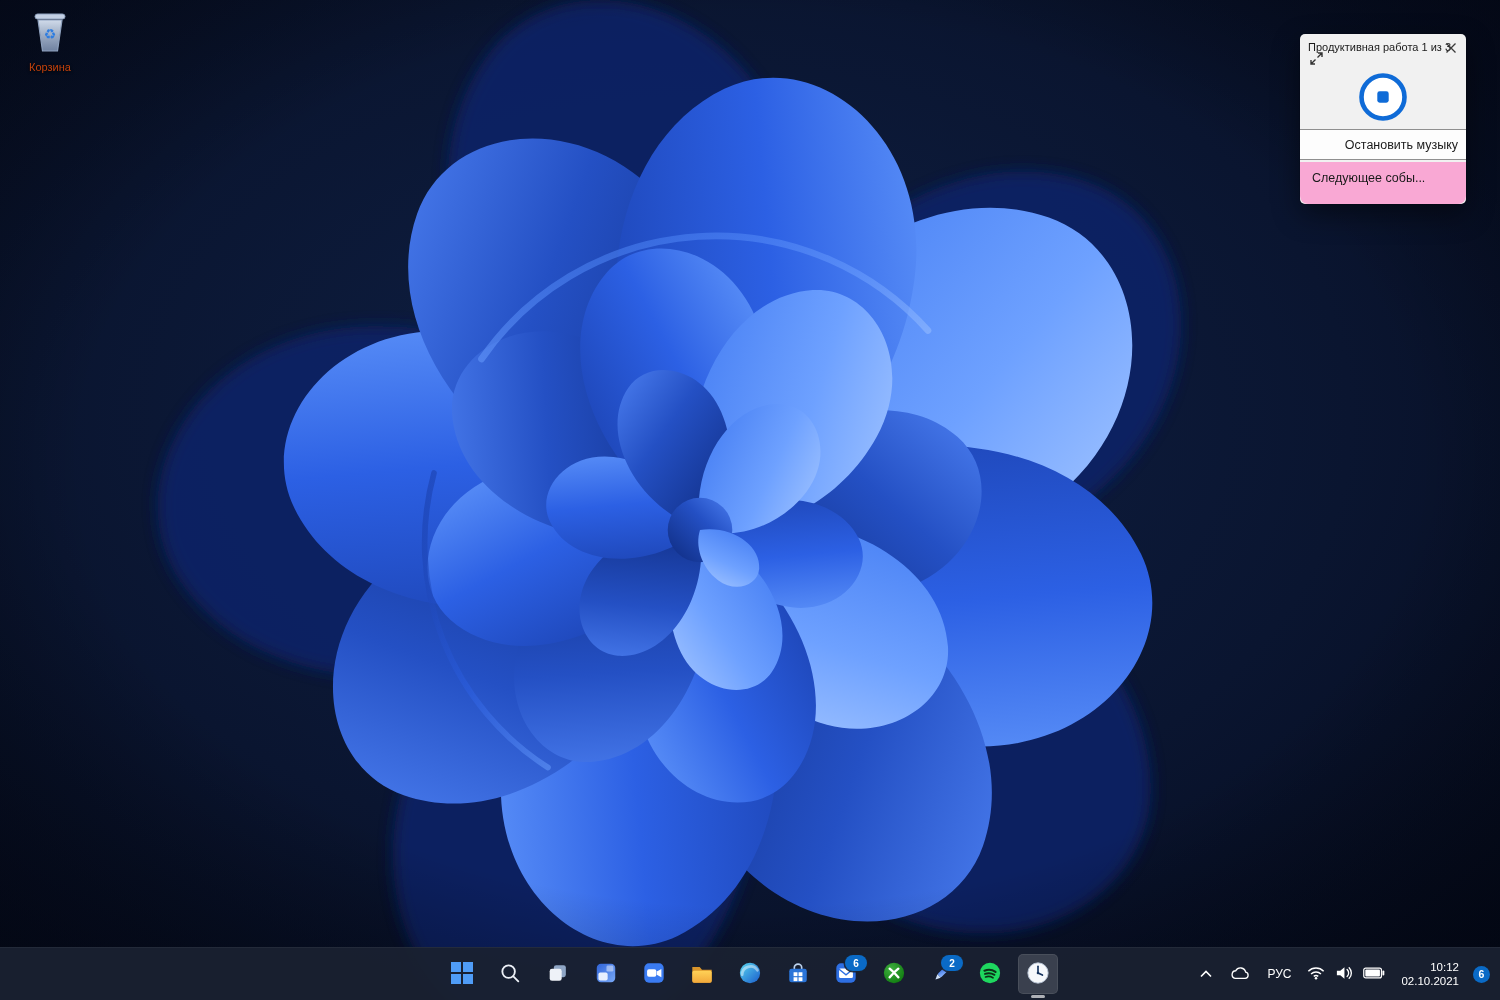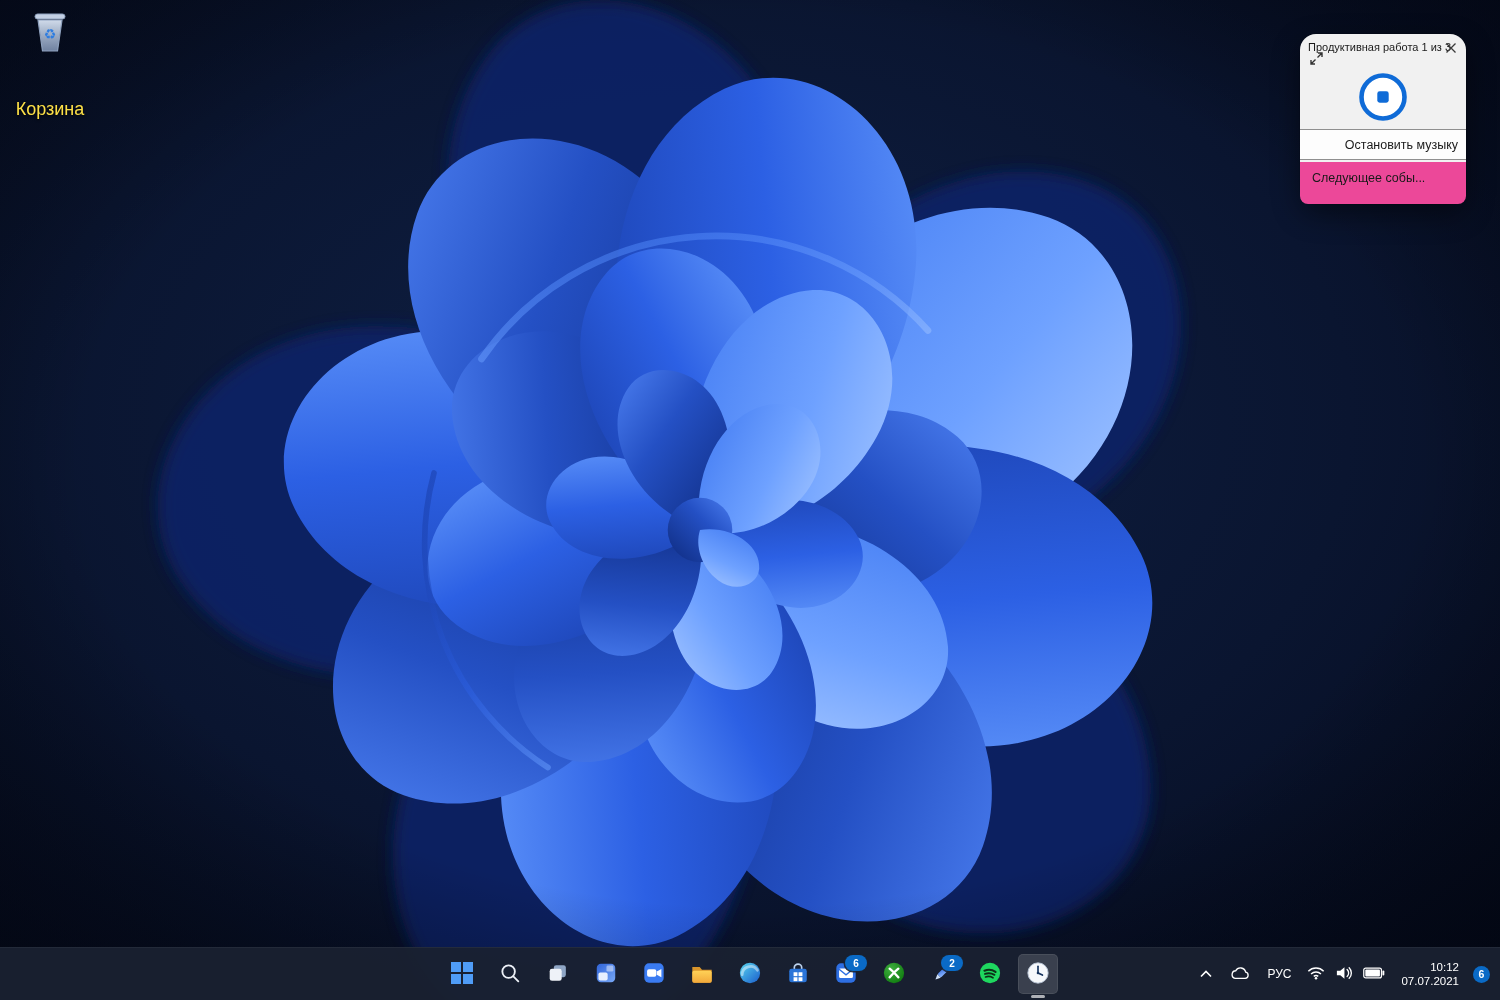--- a/index.html
+++ b/index.html
@@ -11,26 +11,26 @@
   }
   
   .wallpaper{position:absolute;inset:0;z-index:0;}
   
   .desktop-icon{
     position:absolute;left:8px;top:8px;width:84px;z-index:3;
     display:flex;flex-direction:column;align-items:center;gap:3px;
     cursor:default;
   }
   .desktop-icon .label{
-    color:#fde047;font-size:18px;text-shadow:0 1px 3px rgba(0,0,0,.9);margin-top:38px;
+    color:#c2410c;font-size:11px;text-shadow:0 1px 3px rgba(0,0,0,.9);
   }
   
   .popup{
     position:absolute;left:1300px;top:34px;width:166px;height:170px;z-index:5;
-    background:#f1f1f1;border-radius:16px;
+    background:#f1f1f1;border-radius:5px;
     box-shadow:0 10px 28px rgba(0,0,0,.45), 0 0 0 1px rgba(0,0,0,.08);
   }
   .popup .title{
     position:absolute;left:8px;top:6px;width:144px;
     font-size:11px;line-height:14px;color:#1a1a1a;
   }
   .popup .expand-btn{
     position:absolute;left:9px;top:17px;width:15px;height:15px;
     background:none;border:none;padding:0;cursor:pointer;
   }
@@ -42,21 +42,21 @@
   .popup .ring{
     position:absolute;left:50%;top:36px;transform:translateX(-50%);
   }
   .popup .stop-music{
     position:absolute;left:0;right:0;top:95px;height:31px;
     background:#fdfdfd;border:1px solid #8f8f8f;border-left:none;border-right:none;
     font-family:inherit;font-size:12.5px;color:#1a1a1a;cursor:pointer;padding-left:43px;
   }
   .popup .next-event{
     position:absolute;left:0;right:0;bottom:0;height:42px;
-    background:#ec4899;border:none;border-radius:0 0 8px 8px;
+    background:#f9a8d4;border:none;border-radius:0 0 8px 8px;
     font-family:inherit;font-size:12.5px;color:#1a1a1a;text-align:left;
     padding:0 0 10px 12px;cursor:pointer;
     display:flex;align-items:center;
   }
   
   .taskbar{
     position:absolute;left:0;right:0;bottom:0;height:52px;z-index:4;
     background:rgba(26,33,49,.94);
     border-top:1px solid rgba(255,255,255,.05);
   }
@@ -442,21 +442,21 @@
           <rect x="0.8" y="0.8" width="18.5" height="10.4" rx="2" fill="none" stroke="#ffffff" stroke-width="1.3"></rect>
           <rect x="2.4" y="2.4" width="15.3" height="7.2" rx="1" fill="#ffffff"></rect>
           <rect x="20.3" y="3.5" width="2" height="5" rx="1" fill="#ffffff"></rect>
         </svg>
       </span>
     </button>
 
     <button class="tray-btn">
       <span class="clock-block">
         <span style="display:block;">10:12</span>
-        <span style="display:block;">07.07.2021</span>
+        <span style="display:block;">02.10.2021</span>
       </span>
     </button>
 
     <button class="tray-btn" style="padding:0 4px;">
       <span class="notif-badge">6</span>
     </button>
 
   </div>
 </div>
 

